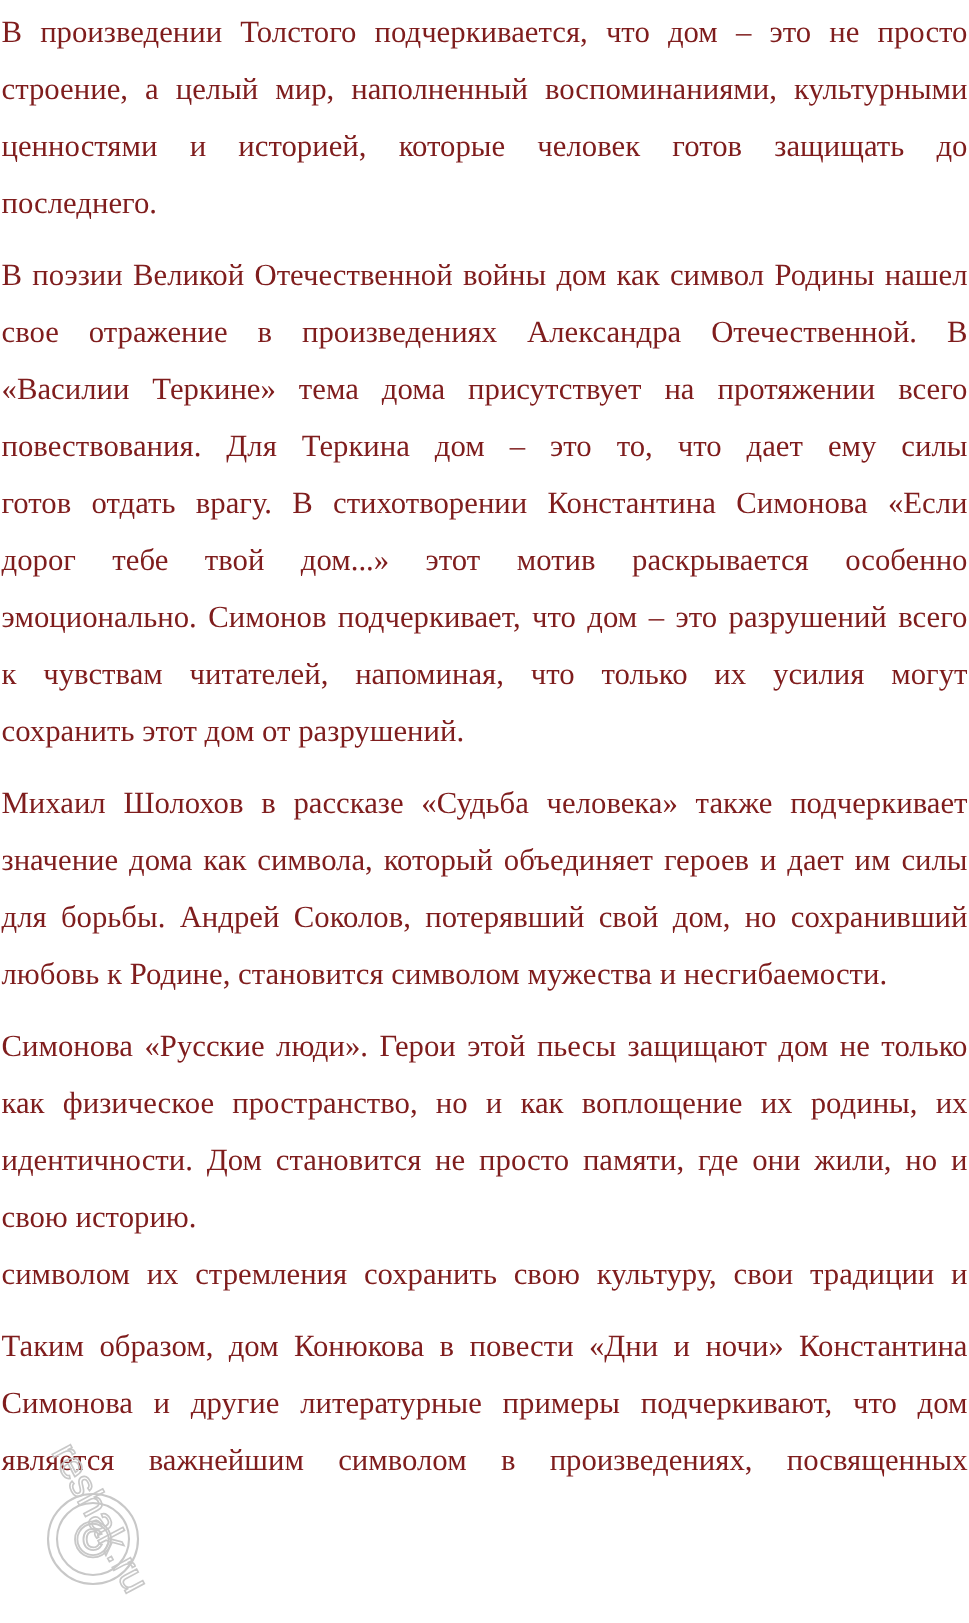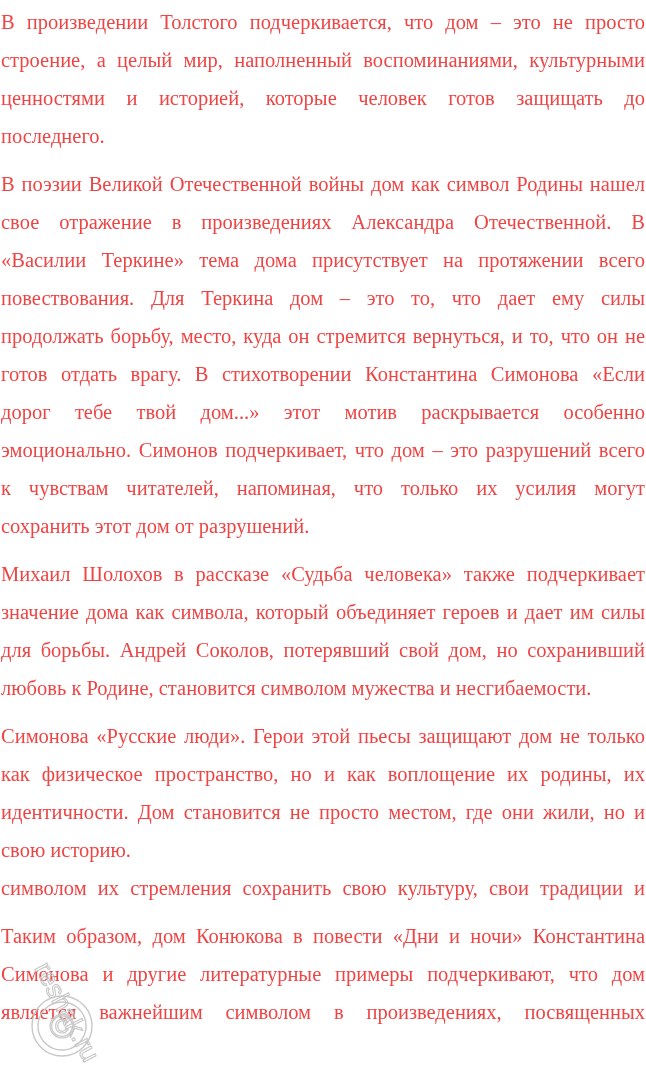--- a/index.html
+++ b/index.html
@@ -5,21 +5,21 @@
   html, body { margin: 0; padding: 0; background: #ffffff; }
   body { width: 646px; height: 1082px; overflow: hidden; position: relative; }
   .page { position: absolute; left: 0; top: 0; width: 646px; }
   .para { position: relative; margin: 0; }
   .line {
     display: block;
     height: 38px;
     line-height: 38px;
     font-family: "Liberation Serif", serif;
     font-size: 20.5px;
-    color: #ef4444;
+    color: #7f1d1d;
     text-align: justify;
     text-align-last: justify;
     white-space: nowrap;
     overflow: hidden;
     padding: 0 1px 0 1px;
     box-sizing: border-box;
     width: 646px;
   }
   .line.last { text-align-last: left; }
   .gap { height: 10px; }
@@ -39,41 +39,40 @@
     <span class="line">ценностями и историей, которые человек готов защищать до</span>
     <span class="line last">последнего.</span>
   </div>
   <div class="gap"></div>
 
   <div class="para">
     <span class="line">В поэзии Великой Отечественной войны дом как символ Родины нашел</span>
     <span class="line">свое отражение в произведениях Александра Отечественной. В</span>
     <span class="line">«Василии Теркине» тема дома присутствует на протяжении всего</span>
     <span class="line">повествования. Для Теркина дом – это то, что дает ему силы</span>
-    <span class="line">продолжать борьбу, место, куда он стремится вернуться, и то, что он не</span>
     <span class="line">готов отдать врагу. В стихотворении Константина Симонова «Если</span>
     <span class="line">дорог тебе твой дом...» этот мотив раскрывается особенно</span>
     <span class="line">эмоционально. Симонов подчеркивает, что дом – это разрушений всего</span>
     <span class="line">к чувствам читателей, напоминая, что только их усилия могут</span>
     <span class="line last">сохранить этот дом от разрушений.</span>
   </div>
   <div class="gap"></div>
 
   <div class="para">
     <span class="line">Михаил Шолохов в рассказе «Судьба человека» также подчеркивает</span>
     <span class="line">значение дома как символа, который объединяет героев и дает им силы</span>
     <span class="line">для борьбы. Андрей Соколов, потерявший свой дом, но сохранивший</span>
     <span class="line last">любовь к Родине, становится символом мужества и несгибаемости.</span>
   </div>
   <div class="gap"></div>
 
   <div class="para">
     <span class="line">Симонова «Русские люди». Герои этой пьесы защищают дом не только</span>
     <span class="line">как физическое пространство, но и как воплощение их родины, их</span>
-    <span class="line">идентичности. Дом становится не просто местом, где они жили, но и</span>
+    <span class="line">идентичности. Дом становится не просто памяти, где они жили, но и</span>
     <span class="line last">свою историю.</span>
     <span class="line">символом их стремления сохранить свою культуру, свои традиции и</span>
   </div>
   <div class="gap"></div>
 
   <div class="para">
     <span class="line">Таким образом, дом Конюкова в повести «Дни и ночи» Константина</span>
     <span class="line">Симонова и другие литературные примеры подчеркивают, что дом</span>
     <span class="line">является важнейшим символом в произведениях, посвященных</span>
 

